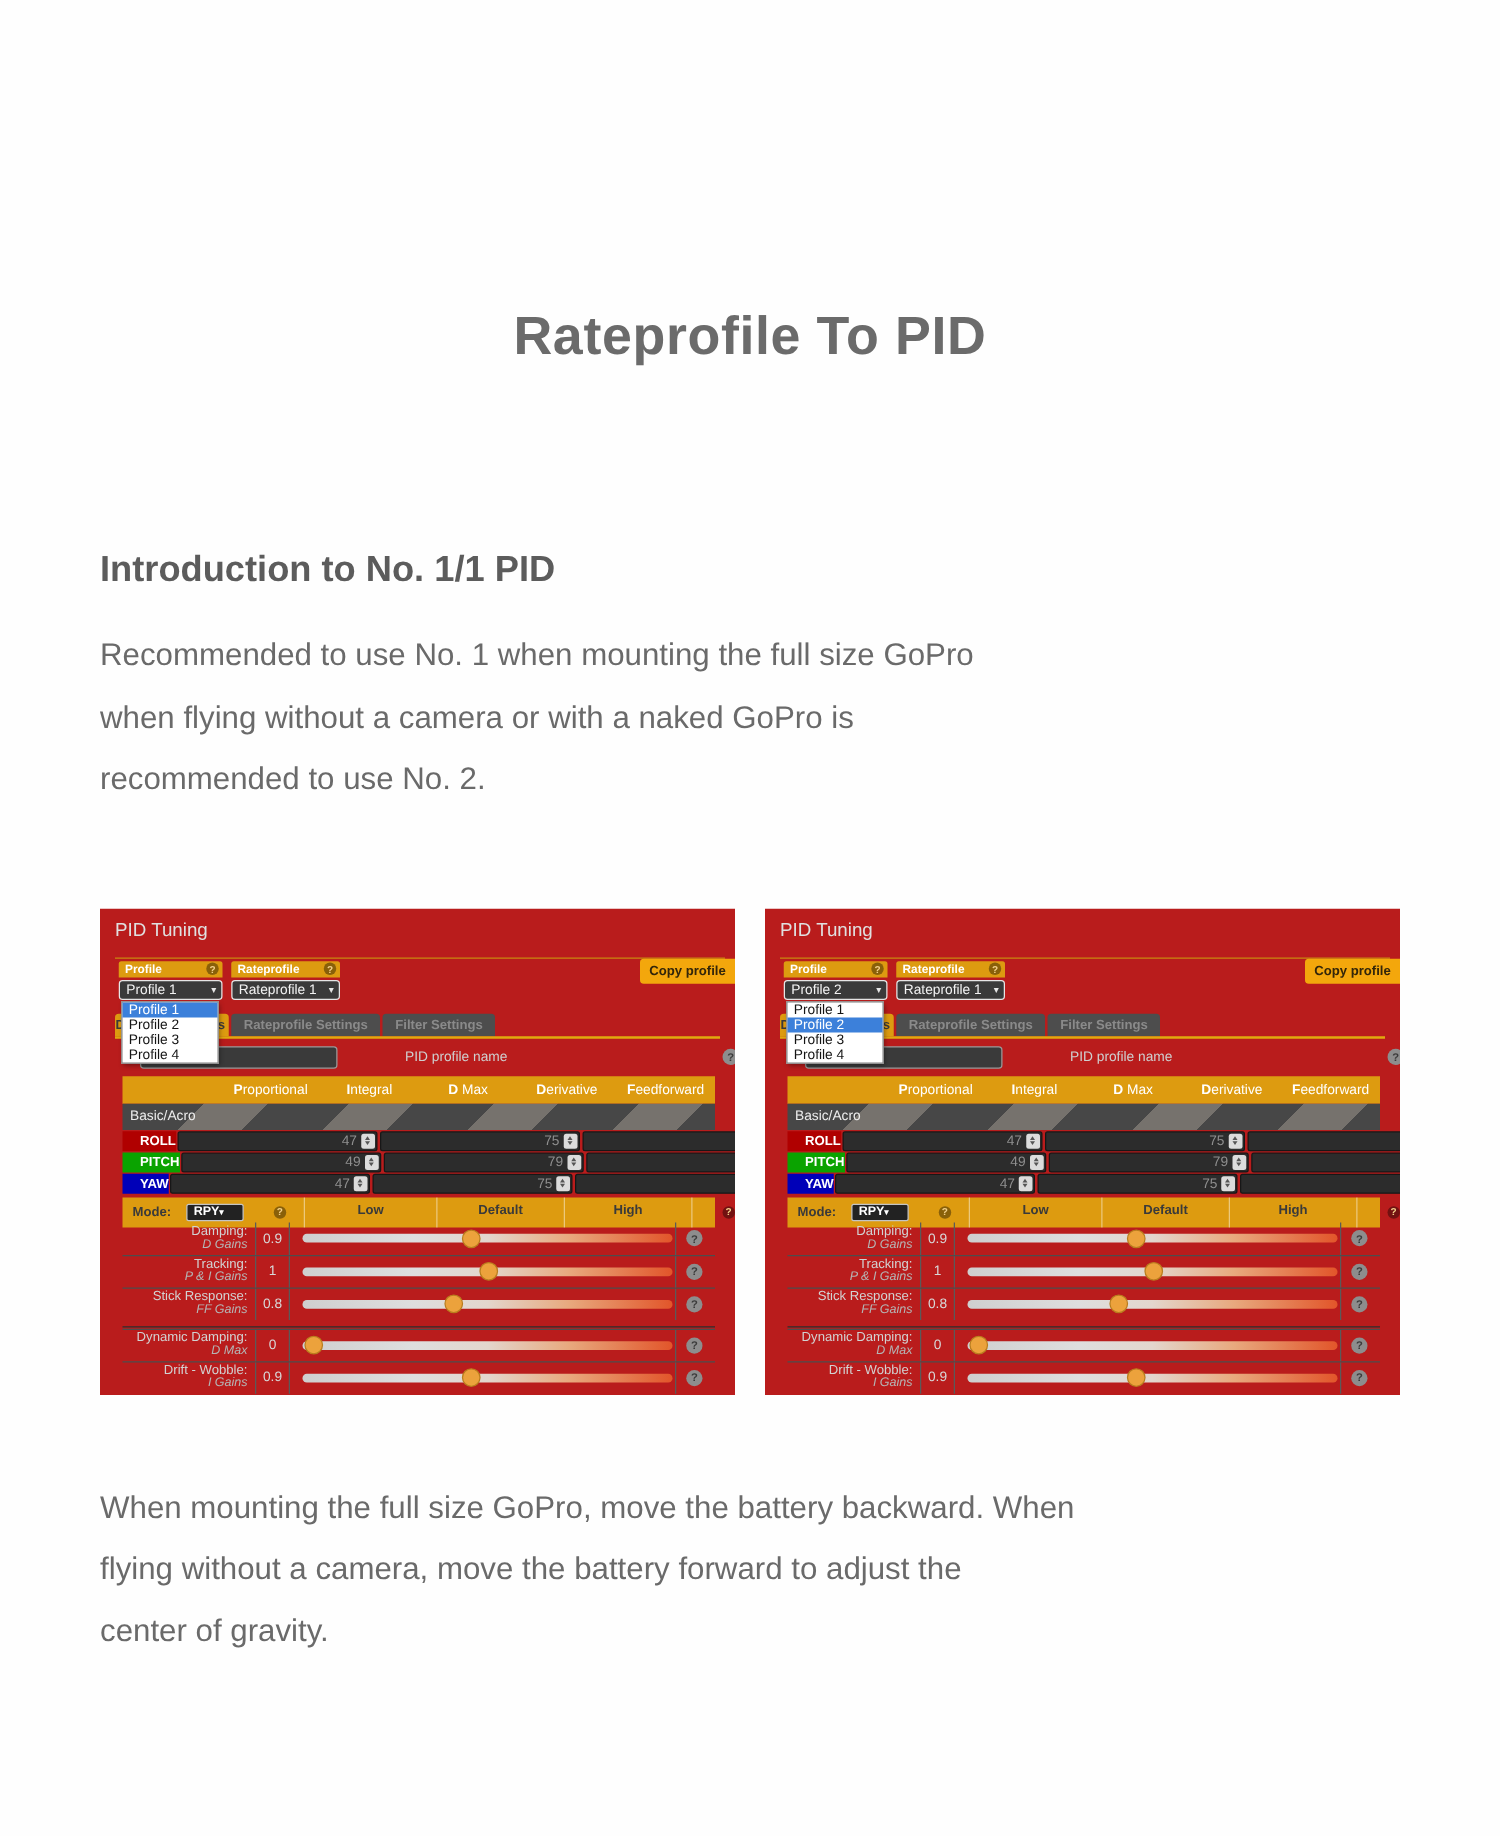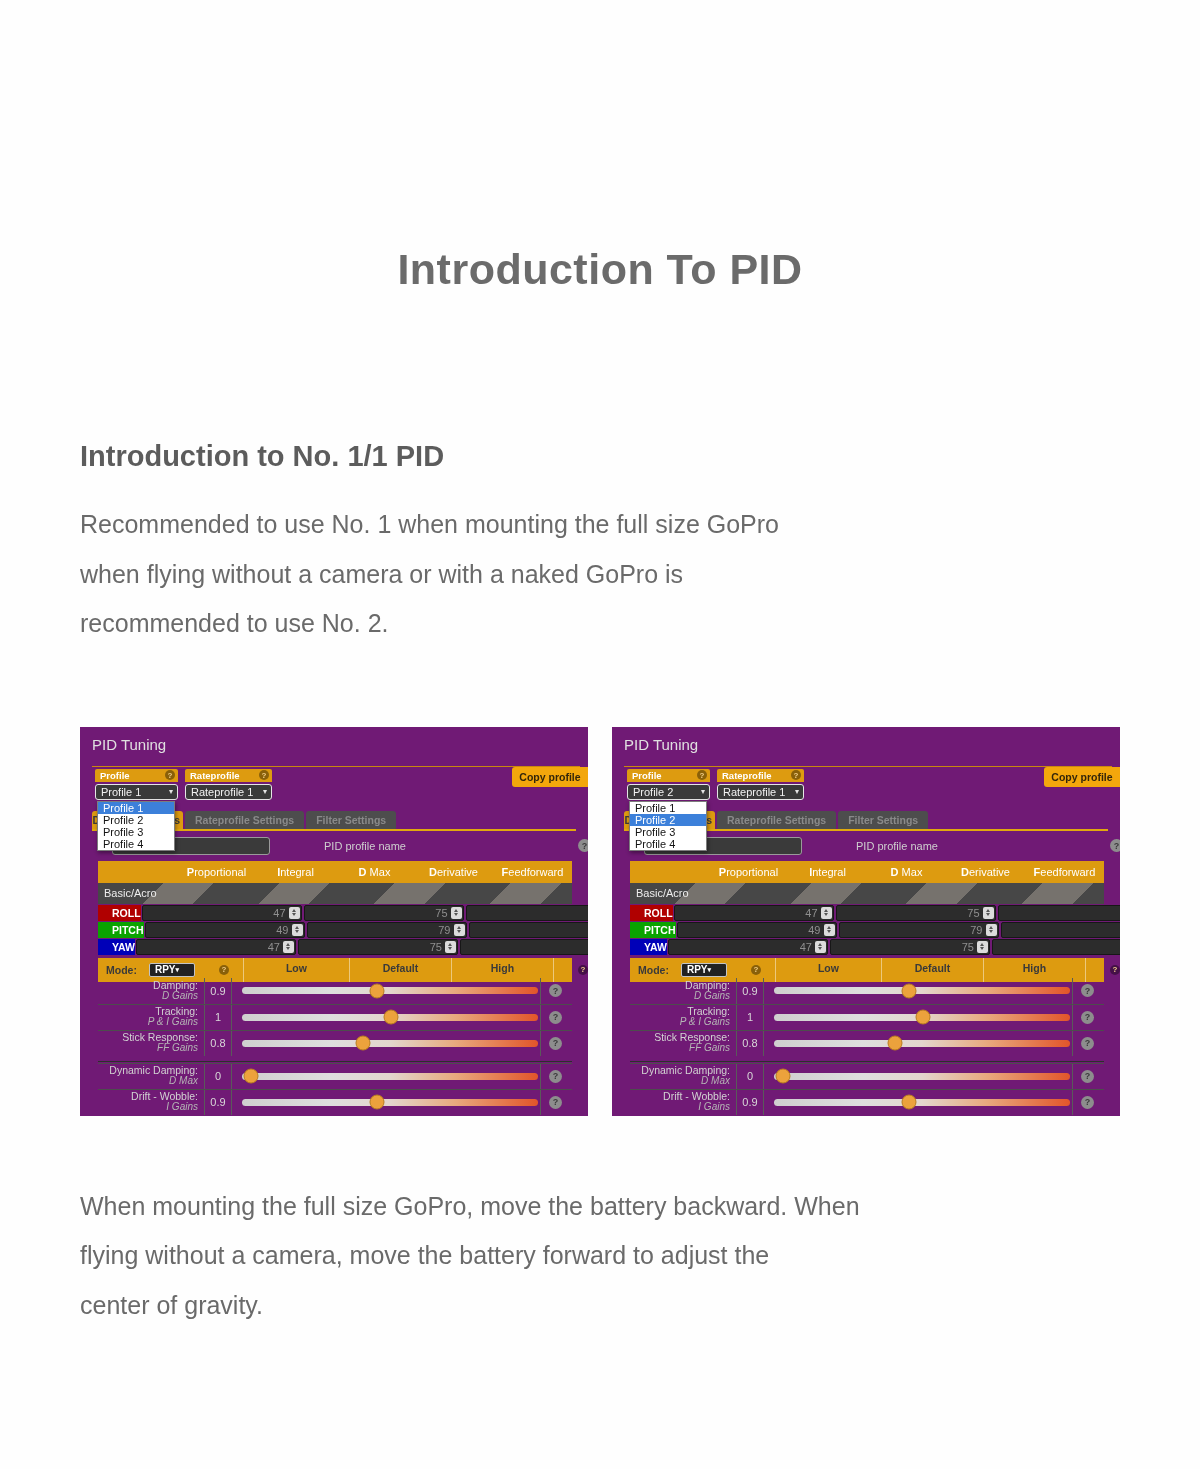--- a/index.html
+++ b/index.html
@@ -8,21 +8,21 @@
   .doc { padding:238px 80px 0 80px; }
 
   .doc-title { font-size:43px; line-height:62px; font-weight:bold; color:#6b6b6b; text-align:center; letter-spacing:.5px; }
   .doc-h2 { margin-top:136px; font-size:29px; line-height:40px; font-weight:bold; color:#5c5c5c; }
   .doc-p { margin-top:24px; font-size:25px; line-height:49.5px; color:#6a6a6a; }
   .doc-p2 { margin-top:66px; }
 
   .panels-row { margin-top:78px; display:flex; gap:24px; }
 
   
-  .bf-panel { position:relative; width:508px; height:389px; background:#701a75; color:#d8d8d8;
+  .bf-panel { position:relative; width:508px; height:389px; background:#b91c1c; color:#d8d8d8;
               font-size:11px; flex:none; overflow:hidden; }
   .bf-title { position:absolute; left:12px; top:9px; font-size:15px; color:#e0e0e0; }
   .bf-rule { position:absolute; left:12px; right:8px; top:39px; height:1px; background:#c9870e; }
 
   .grp { position:absolute; top:42px; }
   .grp-profile { left:15px; width:83px; }
   .grp-rate { left:105px; width:87px; }
   .grp-head { height:13px; background:#dd9b10; color:#fff; font-size:9.5px; font-weight:bold;
               display:flex; align-items:center; padding:0 3px 0 5px; border-radius:2px 2px 0 0; }
   .grp-head .qmark { margin-left:auto; }
@@ -105,21 +105,21 @@
            background:linear-gradient(90deg,#cfcfcf 0%,#dedede 30%,#e3d6cd 50%,#e8a97e 72%,#e2552a 100%); }
   .handle { position:absolute; top:50%; width:15px; height:15px; border-radius:50%; background:#eca23c;
             border:1px solid #b97d1e; transform:translate(-50%,-50%); }
   .sl-q { margin-left:auto; margin-right:2px; border-left:1px solid #5a5a5a; height:100%; width:30px;
           display:flex; align-items:center; justify-content:center; }
 </style>
 </head>
 <body>
 
 <div class="doc">
-  <h1 class="doc-title">Introduction To PID</h1>
+  <h1 class="doc-title">Rateprofile To PID</h1>
   <h2 class="doc-h2">Introduction to No. 1/1 PID</h2>
   <p class="doc-p">Recommended to use No. 1 when mounting the full size GoPro<br>when flying without a camera or with a naked GoPro is<br>recommended to use No. 2.</p>
   <div class="panels-row">
   <div class="bf-panel">
     <div class="bf-title">PID Tuning</div>
     <div class="bf-rule"></div>
 
     <div class="grp grp-profile">
       <div class="grp-head">
         <span>Profile</span>

